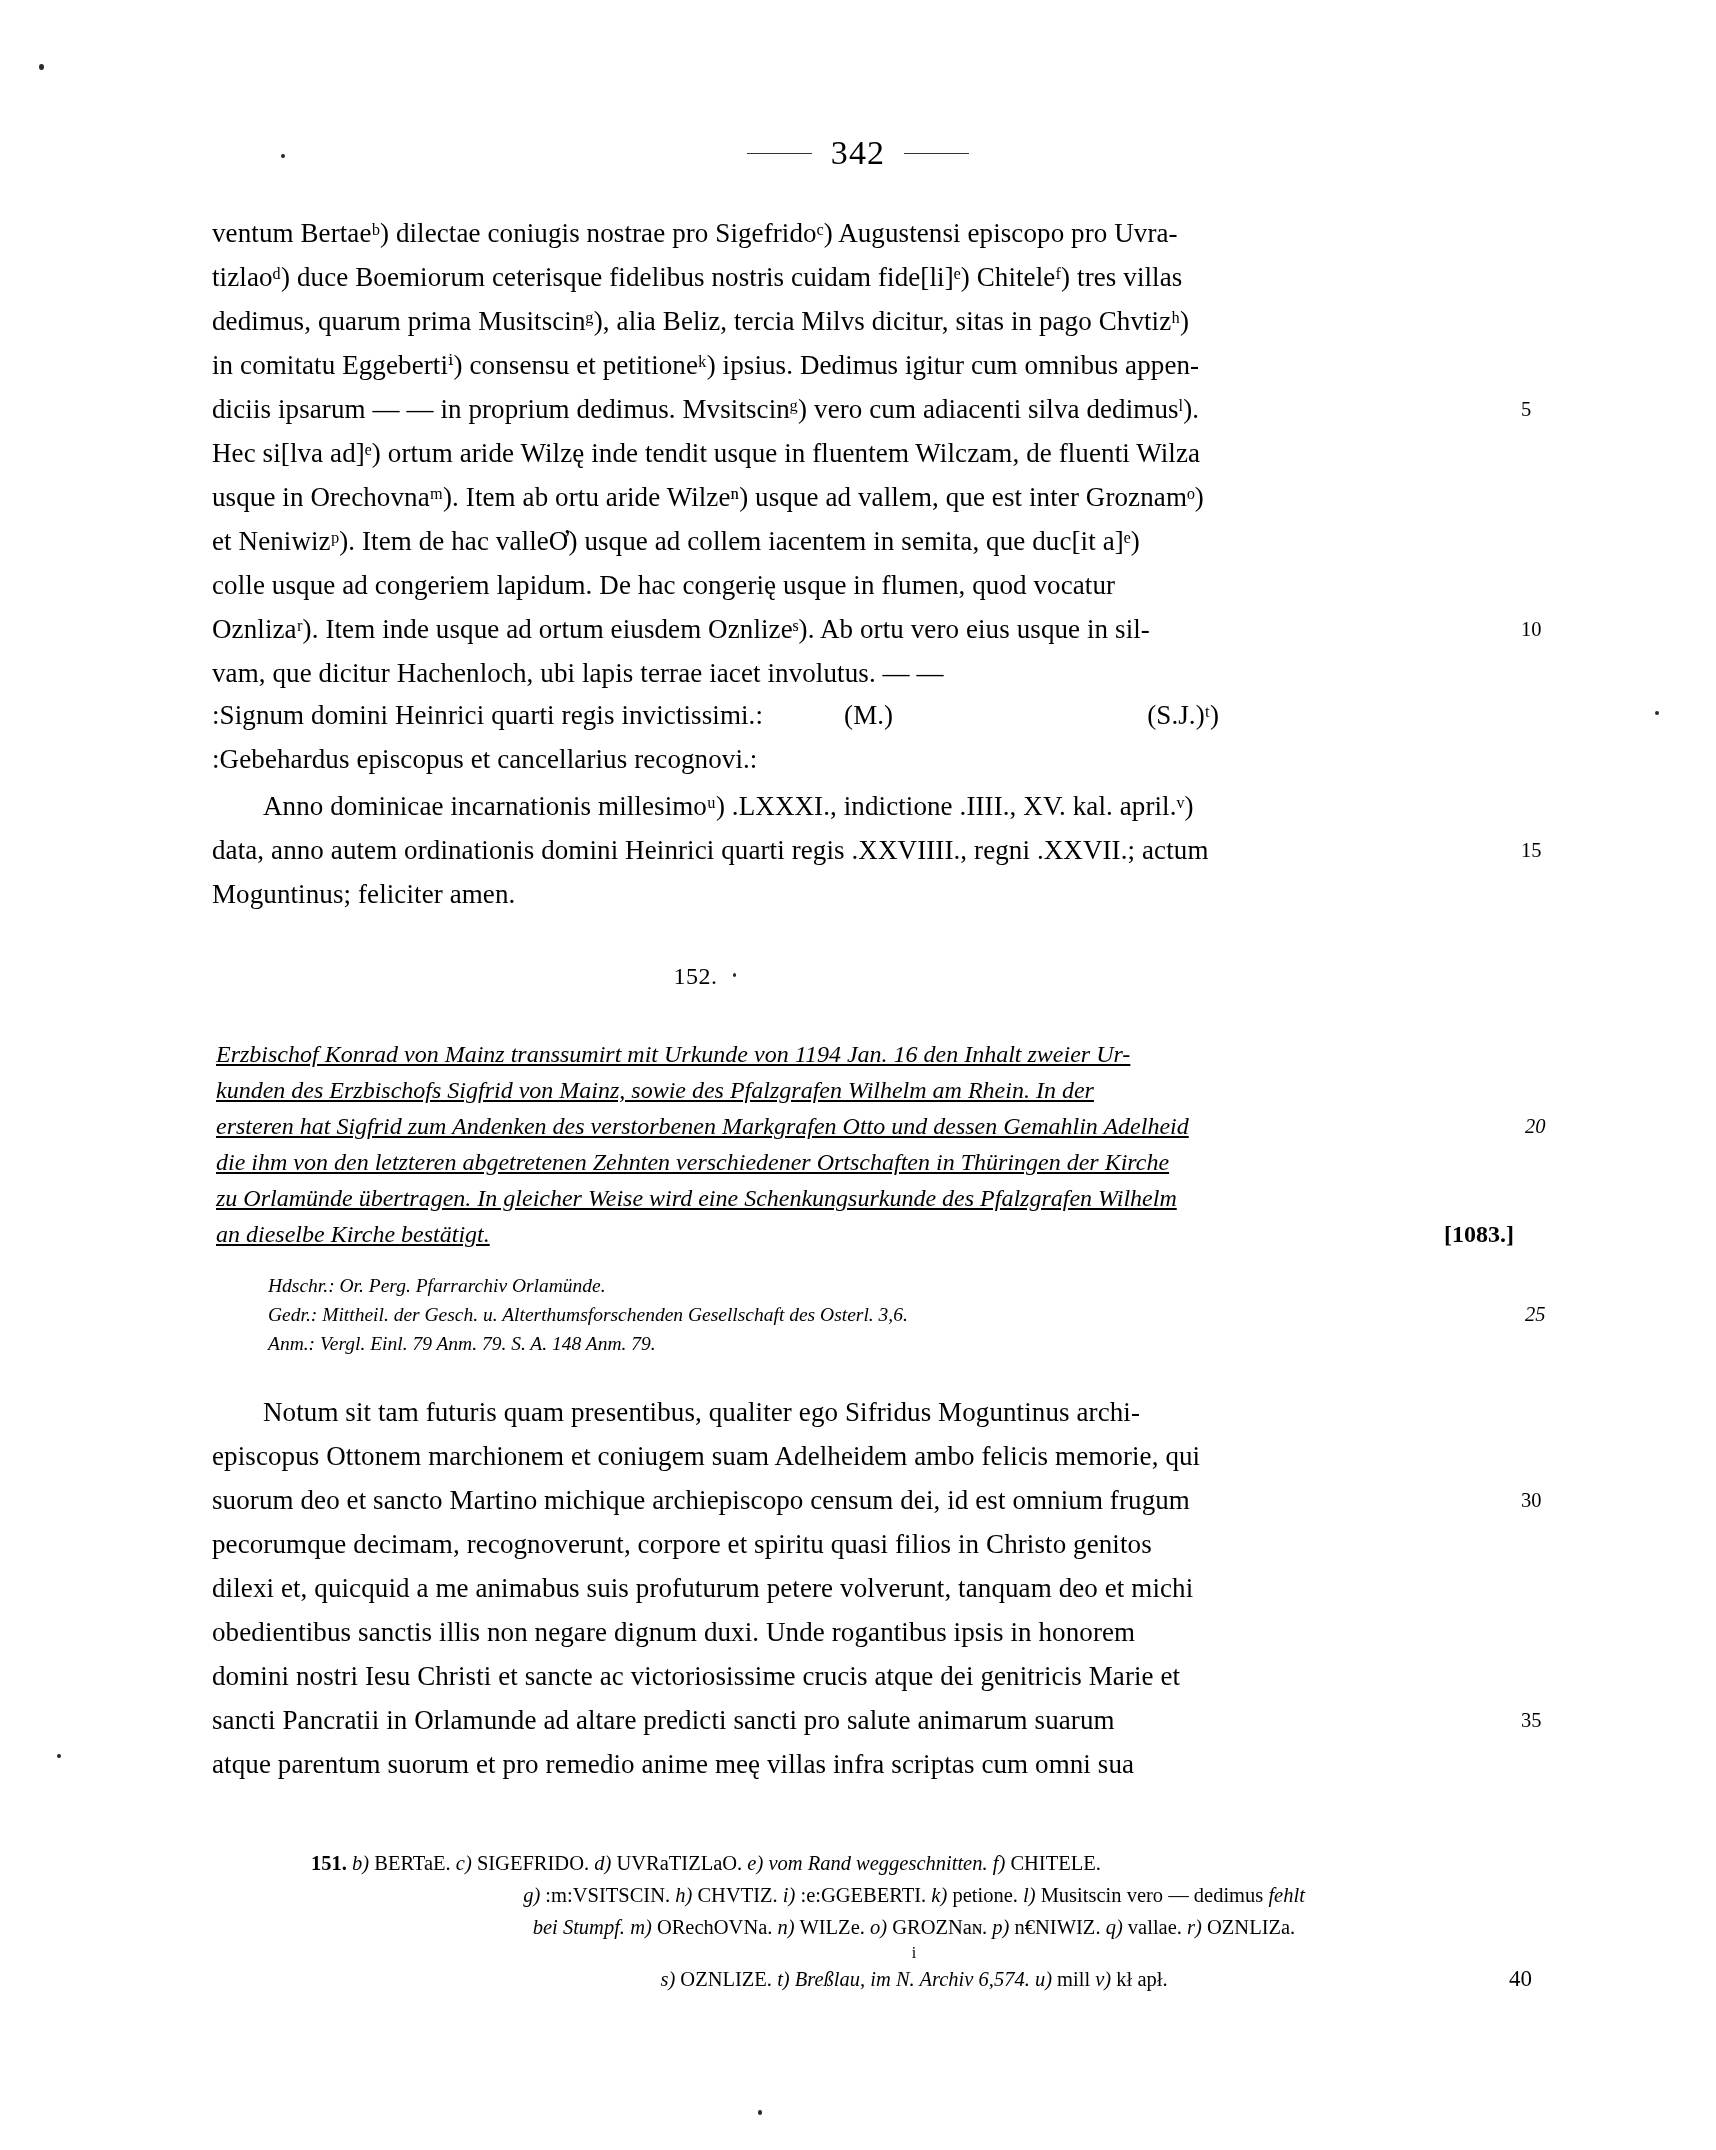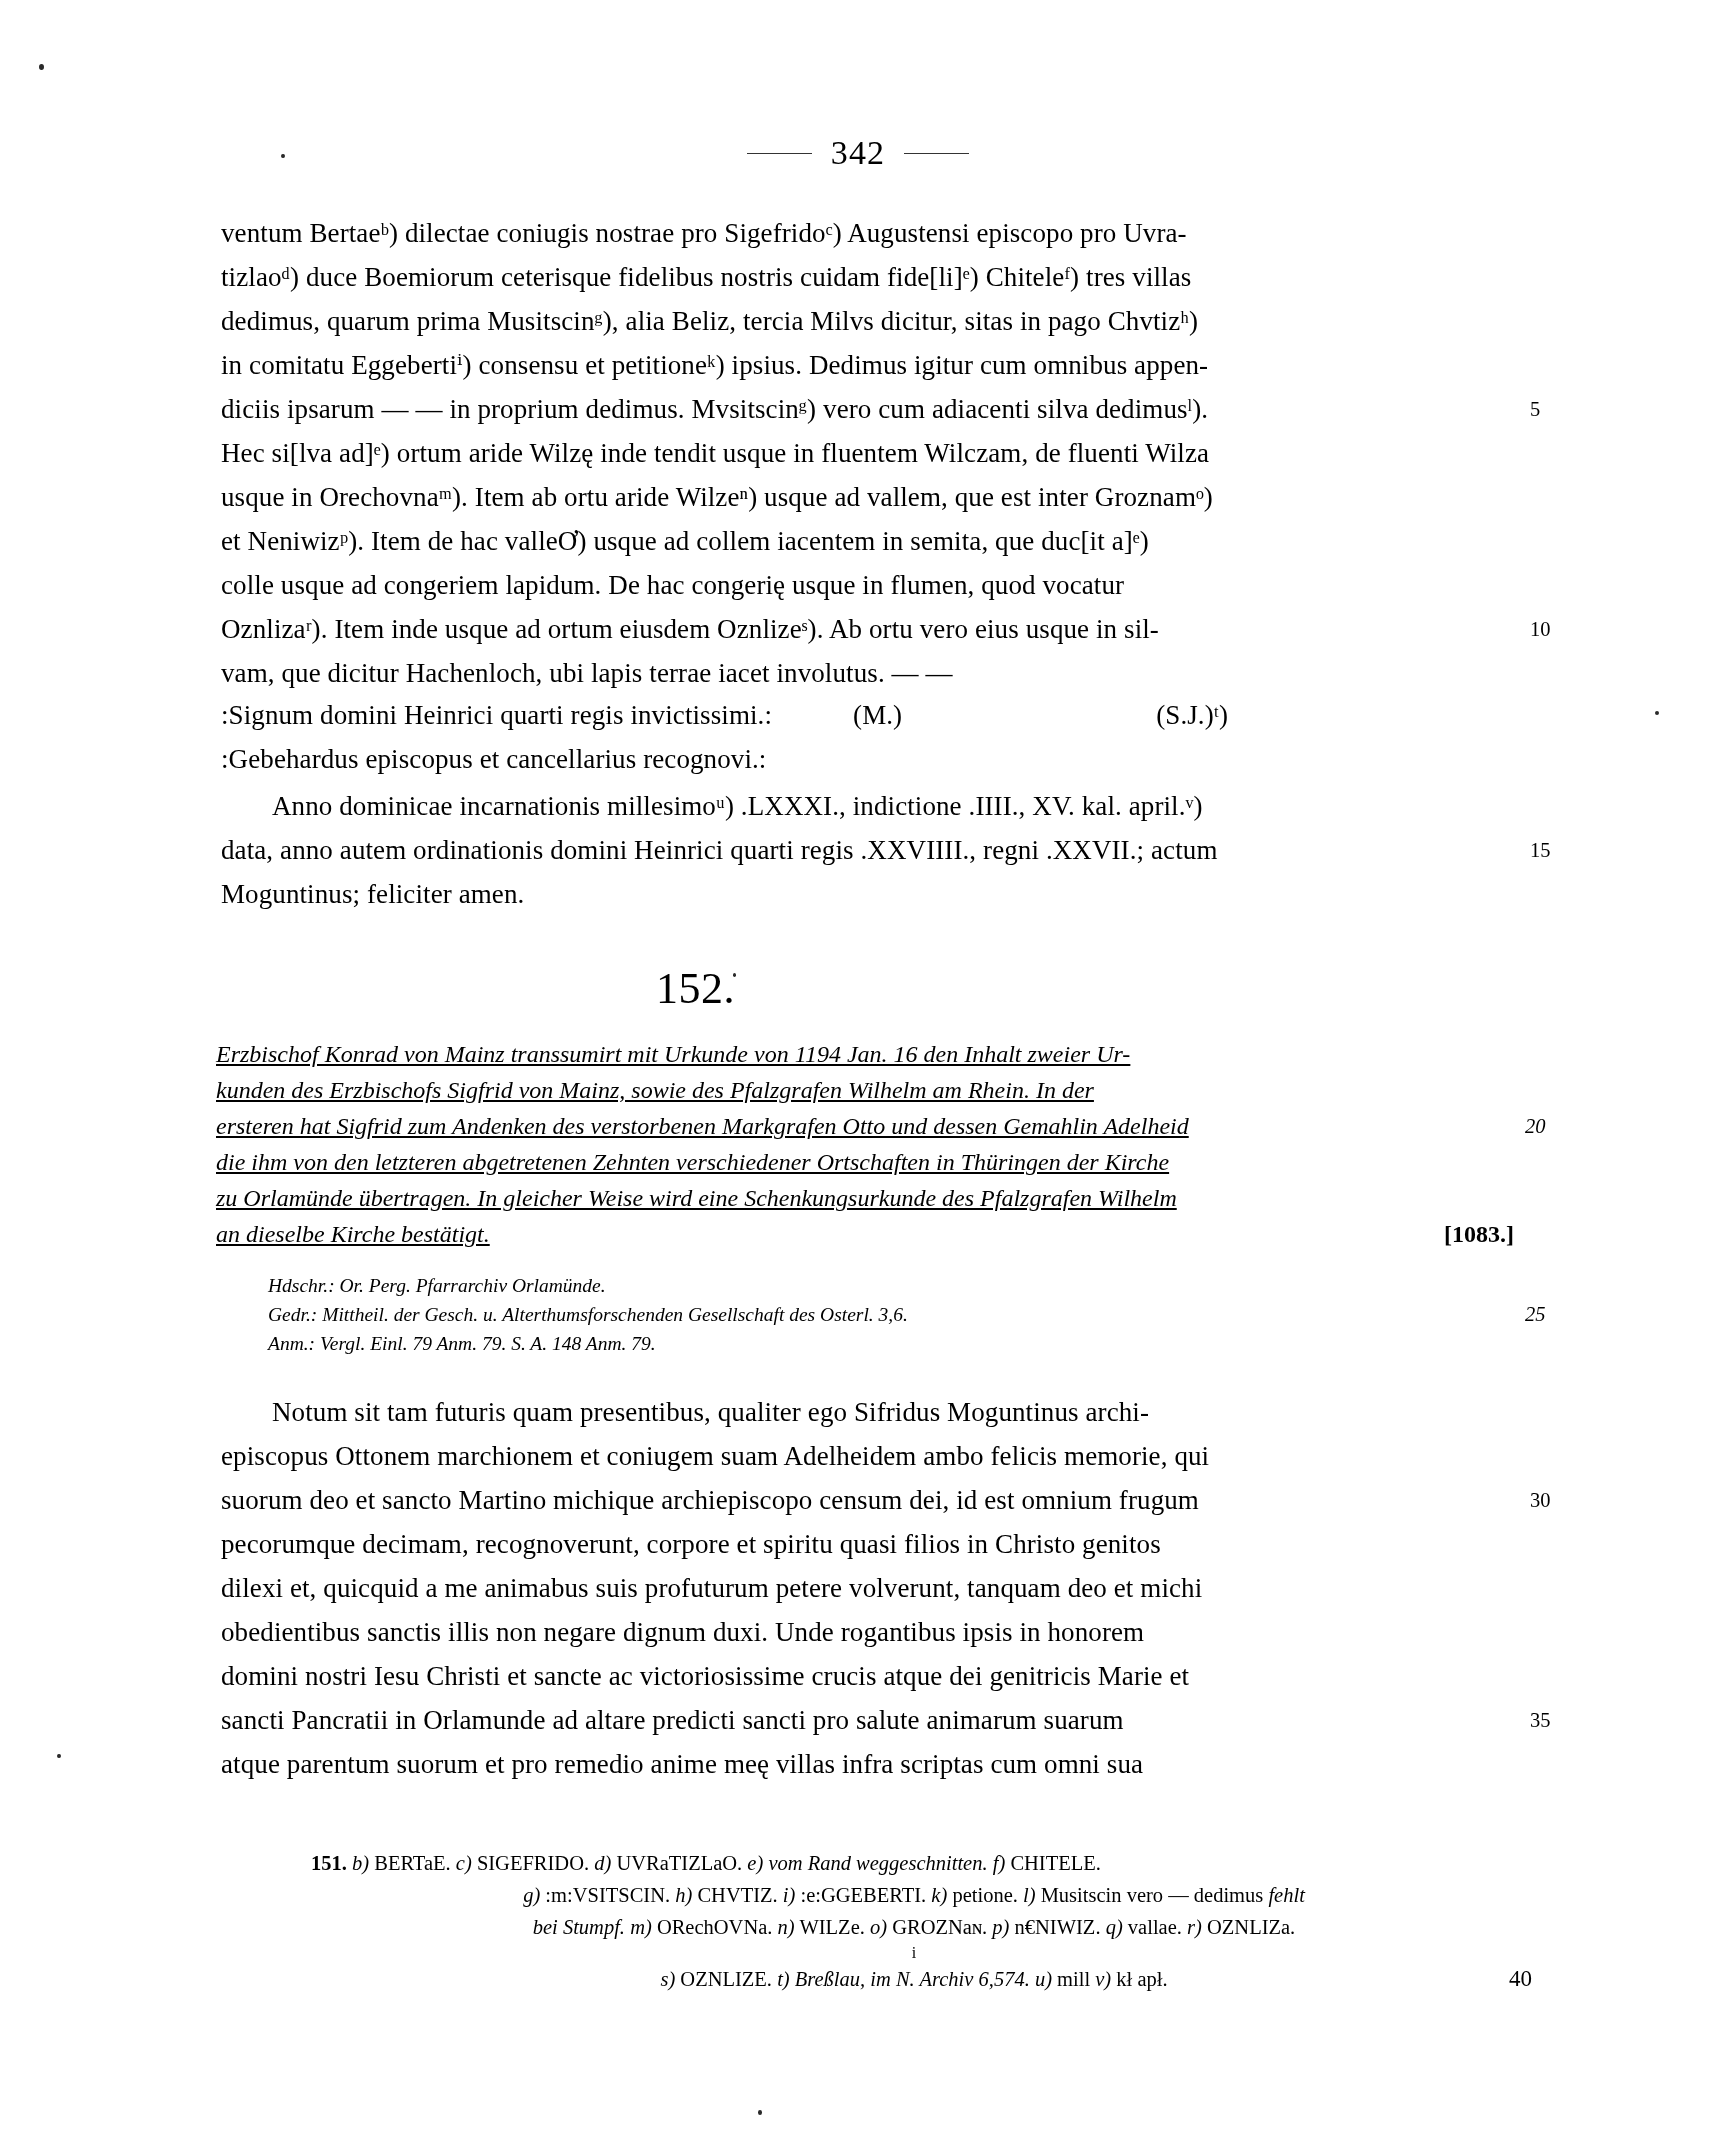--- a/index.html
+++ b/index.html
@@ -47,21 +47,21 @@
     height: 1.6px;
     background: #111;
     vertical-align: 9.7px;
     margin: 0 18.4px;
     opacity: .85;
   }
 
   
   .block {
     position: absolute;
-    left: 221px;
+    left: 212px;
     width: 1295px;
   }
   .tline {
     position: relative;
     font-size: 27px;
     line-height: 44px;
     white-space: nowrap;
     letter-spacing: 0.1px;
   }
   .lnum {
@@ -71,21 +71,21 @@
     line-height: 44px;
     font-family: "Liberation Serif", serif;
   }
 
   
   .secnum {
     position: absolute;
     width: 1391px;
     left: 0;
     text-align: center;
-    font-size: 44px;
+    font-size: 24px;
     letter-spacing: 0.5px;
   }
 
   
   .regest {
     position: absolute;
     left: 216px;
     width: 1298px;
     font-style: italic;
     font-size: 24px;

